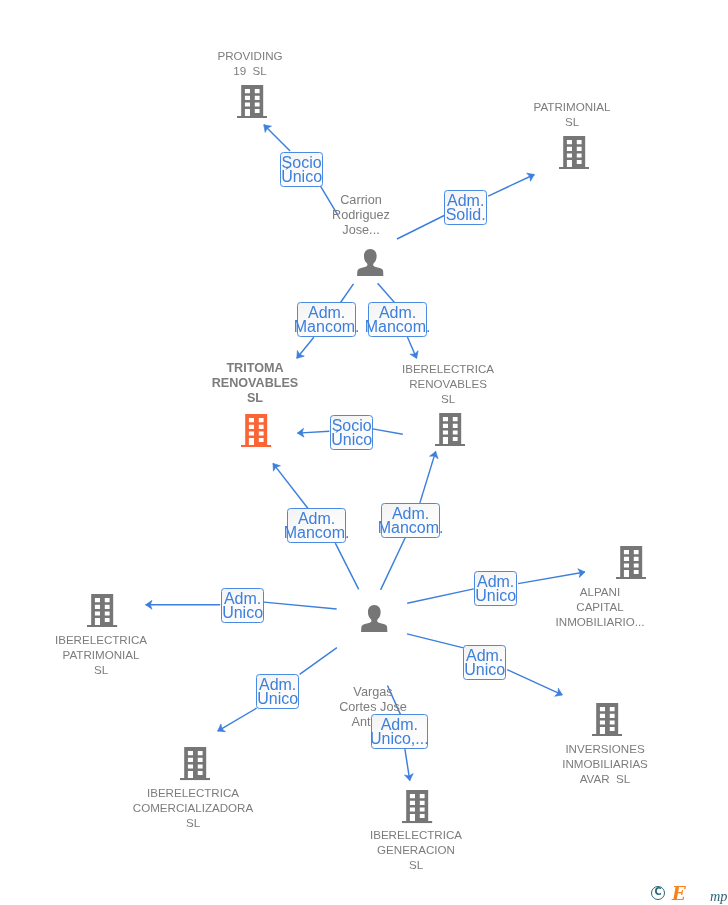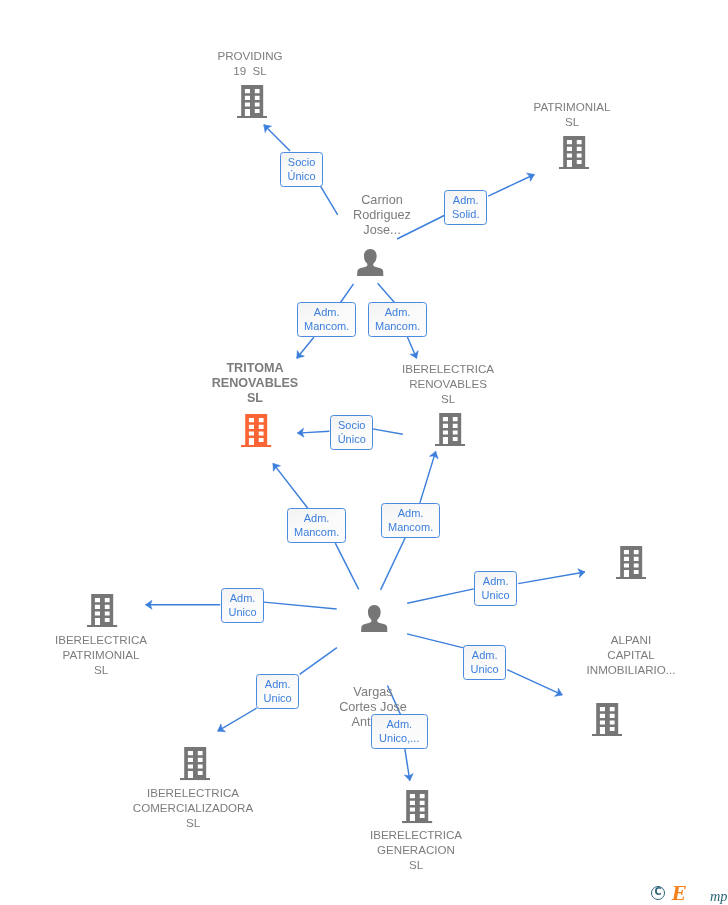--- a/index.html
+++ b/index.html
@@ -9,21 +9,21 @@
   #graph{position:absolute;left:0;top:0;width:728px;height:905px;border-radius:19px;}
   svg#edges{position:absolute;left:0;top:0;width:728px;height:905px;}
 
   .ttl{will-change:transform;font-size:11.6px;line-height:15.2px;color:#7c7c7c;white-space:pre;text-align:center;}
   .ttl.hl{font-weight:bold;}
   .ico{display:block;}
 
   .elabel{position:absolute;box-sizing:border-box;will-change:transform;
       border:1.55px solid #4a8ae0;border-radius:3.4px;
       background:linear-gradient(160deg,#f2f2f2 0%,#fafafa 45%,#fdfdfd 100%);
-      color:#3c7fdc;font-size:11px;line-height:13.9px;
+      color:#3c7fdc;font-size:16px;line-height:13.9px;
       display:flex;flex-direction:column;align-items:center;justify-content:center;
       padding-top:1px;white-space:pre;text-align:center;}
 
   #watermark{position:absolute;left:650px;top:880px;width:78px;height:24px;}
   #wm-c{position:absolute;left:1.3px;top:6.3px;width:14.0px;height:14.0px;
         border:1.9px solid #2c6578;border-radius:50%;box-sizing:border-box;
         font-family:"DejaVu Sans",sans-serif;font-size:9.6px;line-height:10.5px;
         color:#2c6578;text-align:center;font-weight:bold;will-change:transform;}
   #wm-e{position:absolute;left:21.5px;top:6.0px;
         font-family:"DejaVu Serif",serif;font-style:italic;font-weight:bold;
@@ -128,21 +128,21 @@
     <div class="ttl" style="position: absolute; width: 120px; left: 190.1px; font-size: 11.6px; top: 48.0614px;">PROVIDING
 19  SL</div>
     <svg class="ico" width="30.4" height="33.3" viewBox="0 0 30.4 33.3" style="color: rgb(118, 118, 118); position: absolute; left: 558.7px; top: 136.2px;">
       <use href="#sym-building"></use>
     </svg>
     <div class="ttl" style="position: absolute; width: 120px; left: 512px; font-size: 11.6px; top: 98.5614px;">PATRIMONIAL
 SL</div>
     <svg class="ico" width="26.6" height="27.1" viewBox="0 0 26.6 27.1" style="color: rgb(118, 118, 118); position: absolute; left: 357.1px; top: 248.9px;">
       <use href="#sym-person"></use>
     </svg>
-    <div class="ttl" style="position: absolute; width: 120px; left: 322px; font-size: 12.7px; top: 192.537px;">Carrion
+    <div class="ttl" style="position: absolute; width: 120px; left: 301px; font-size: 12.7px; top: 192.537px;">Carrion
 Rodriguez
 Jose...</div>
     <svg class="ico" width="30.4" height="33.3" viewBox="0 0 30.4 33.3" style="color: rgb(251, 101, 53); position: absolute; left: 241.2px; top: 413.6px;">
       <use href="#sym-building"></use>
     </svg>
     <div class="ttl hl" style="position: absolute; width: 130px; left: 189.7px; font-size: 12.6px; top: 361.303px;">TRITOMA
 RENOVABLES
 SL</div>
     <svg class="ico" width="30.4" height="33.3" viewBox="0 0 30.4 33.3" style="color: rgb(118, 118, 118); position: absolute; left: 435px; top: 412.5px;">
       <use href="#sym-building"></use>
@@ -158,26 +158,29 @@
 Antonio</div>
     <svg class="ico" width="30.4" height="33.3" viewBox="0 0 30.4 33.3" style="color: rgb(118, 118, 118); position: absolute; left: 87.4px; top: 594.2px;">
       <use href="#sym-building"></use>
     </svg>
     <div class="ttl" style="position: absolute; width: 130px; left: 35.5px; font-size: 11.6px; top: 632.361px;">IBERELECTRICA
 PATRIMONIAL
 SL</div>
     <svg class="ico" width="30.4" height="33.3" viewBox="0 0 30.4 33.3" style="color: rgb(118, 118, 118); position: absolute; left: 616px; top: 545.9px;">
       <use href="#sym-building"></use>
     </svg>
-    <div class="ttl" style="position: absolute; width: 130px; left: 566px; font-size: 11.6px; top: 584.461px; margin-top: 48px;">ALPANI
+    <div class="ttl" style="position: absolute; width: 130px; left: 535px; font-size: 11.6px; top: 584.461px;">ALPANI
 CAPITAL
 INMOBILIARIO...</div>
     <svg class="ico" width="30.4" height="33.3" viewBox="0 0 30.4 33.3" style="color: rgb(118, 118, 118); position: absolute; left: 591.7px; top: 703px;">
       <use href="#sym-building"></use>
     </svg>
+    <div class="ttl" style="position: absolute; width: 130px; left: 540.1px; font-size: 11.6px; top: 741.261px;">INVERSIONES
+INMOBILIARIAS
+AVAR  SL</div>
     <svg class="ico" width="30.4" height="33.3" viewBox="0 0 30.4 33.3" style="color: rgb(118, 118, 118); position: absolute; left: 180px; top: 747.3px;">
       <use href="#sym-building"></use>
     </svg>
     <div class="ttl" style="position: absolute; width: 140px; left: 123.3px; font-size: 11.6px; top: 785.361px;">IBERELECTRICA
 COMERCIALIZADORA
 SL</div>
     <svg class="ico" width="30.4" height="33.3" viewBox="0 0 30.4 33.3" style="color: rgb(118, 118, 118); position: absolute; left: 402.2px; top: 790.4px;">
       <use href="#sym-building"></use>
     </svg>
     <div class="ttl" style="position: absolute; width: 130px; left: 350.8px; font-size: 11.6px; top: 827.261px;">IBERELECTRICA

